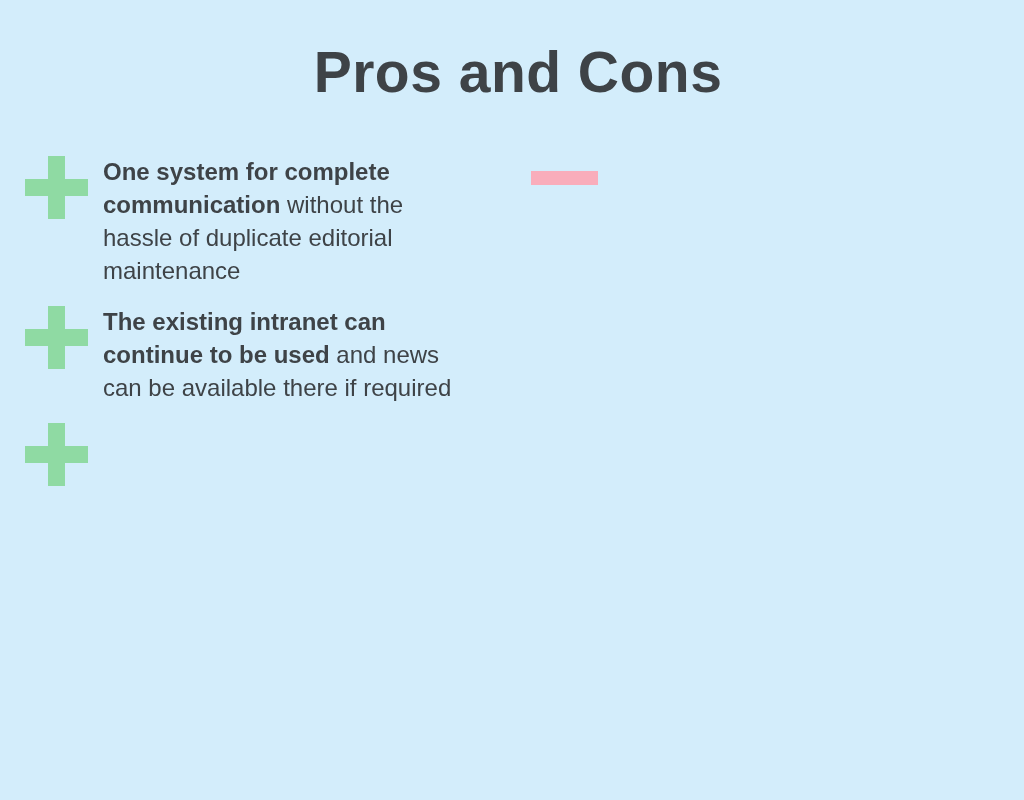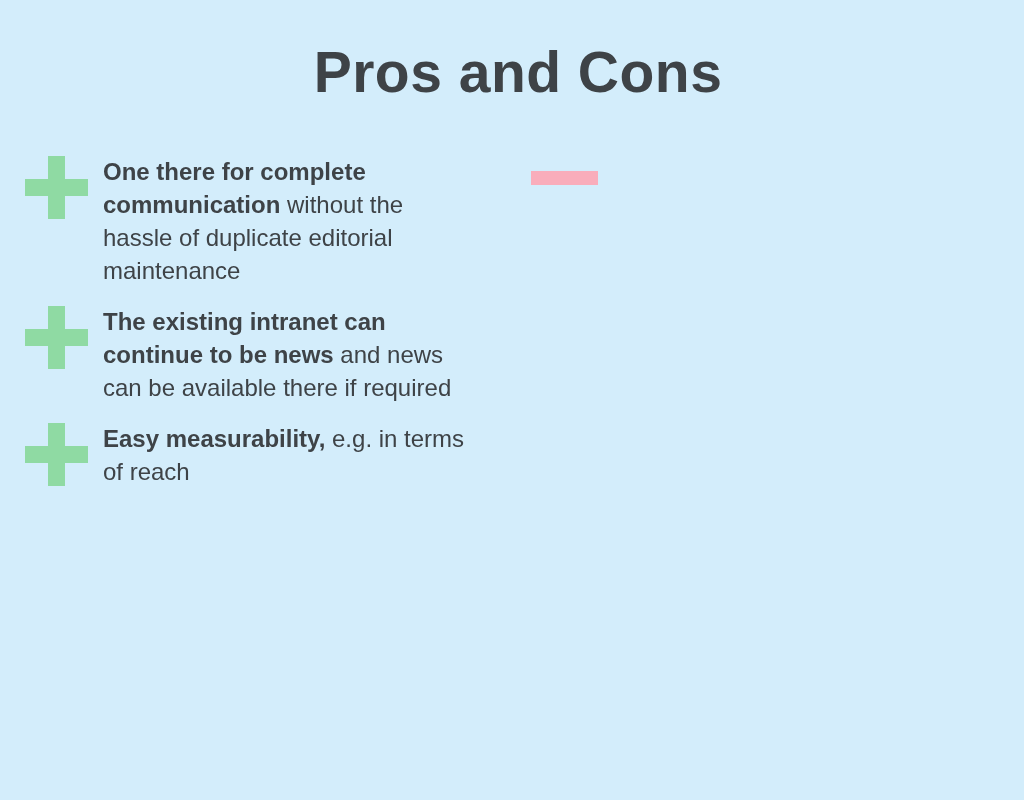--- a/index.html
+++ b/index.html
@@ -86,35 +86,34 @@
 <body>
 
 <div class="slide">
   <h1 class="title">Pros and Cons</h1>
   <div class="col col-pros">
       <div class="item">
         <div class="icon-cell">
           <div class="plus-v"></div>
           <div class="plus-h"></div>
         </div>
-        <p class="item-text"><span class="seg-bold">One there for complete communication</span><span class="seg-regular"> without the hassle of duplicate editorial maintenance</span></p>
+        <p class="item-text"><span class="seg-bold">One system for complete communication</span><span class="seg-regular"> without the hassle of duplicate editorial maintenance</span></p>
       </div>
       <div class="item">
         <div class="icon-cell">
           <div class="plus-v"></div>
           <div class="plus-h"></div>
         </div>
-        <p class="item-text"><span class="seg-bold">The existing intranet can continue to be news</span><span class="seg-regular"> and news can be available there if required</span></p>
+        <p class="item-text"><span class="seg-bold">The existing intranet can continue to be used</span><span class="seg-regular"> and news can be available there if required</span></p>
       </div>
       <div class="item">
         <div class="icon-cell">
           <div class="plus-v"></div>
           <div class="plus-h"></div>
         </div>
-        <p class="item-text"><span class="seg-bold">Easy measurability,</span><span class="seg-regular"> e.g. in terms of reach</span></p>
       </div>
     </div>
   <div class="col col-cons">
       <div class="item">
         <div class="icon-cell">
           <div class="minus-bar"></div>
         </div>
       </div>
     </div>
 </div>

